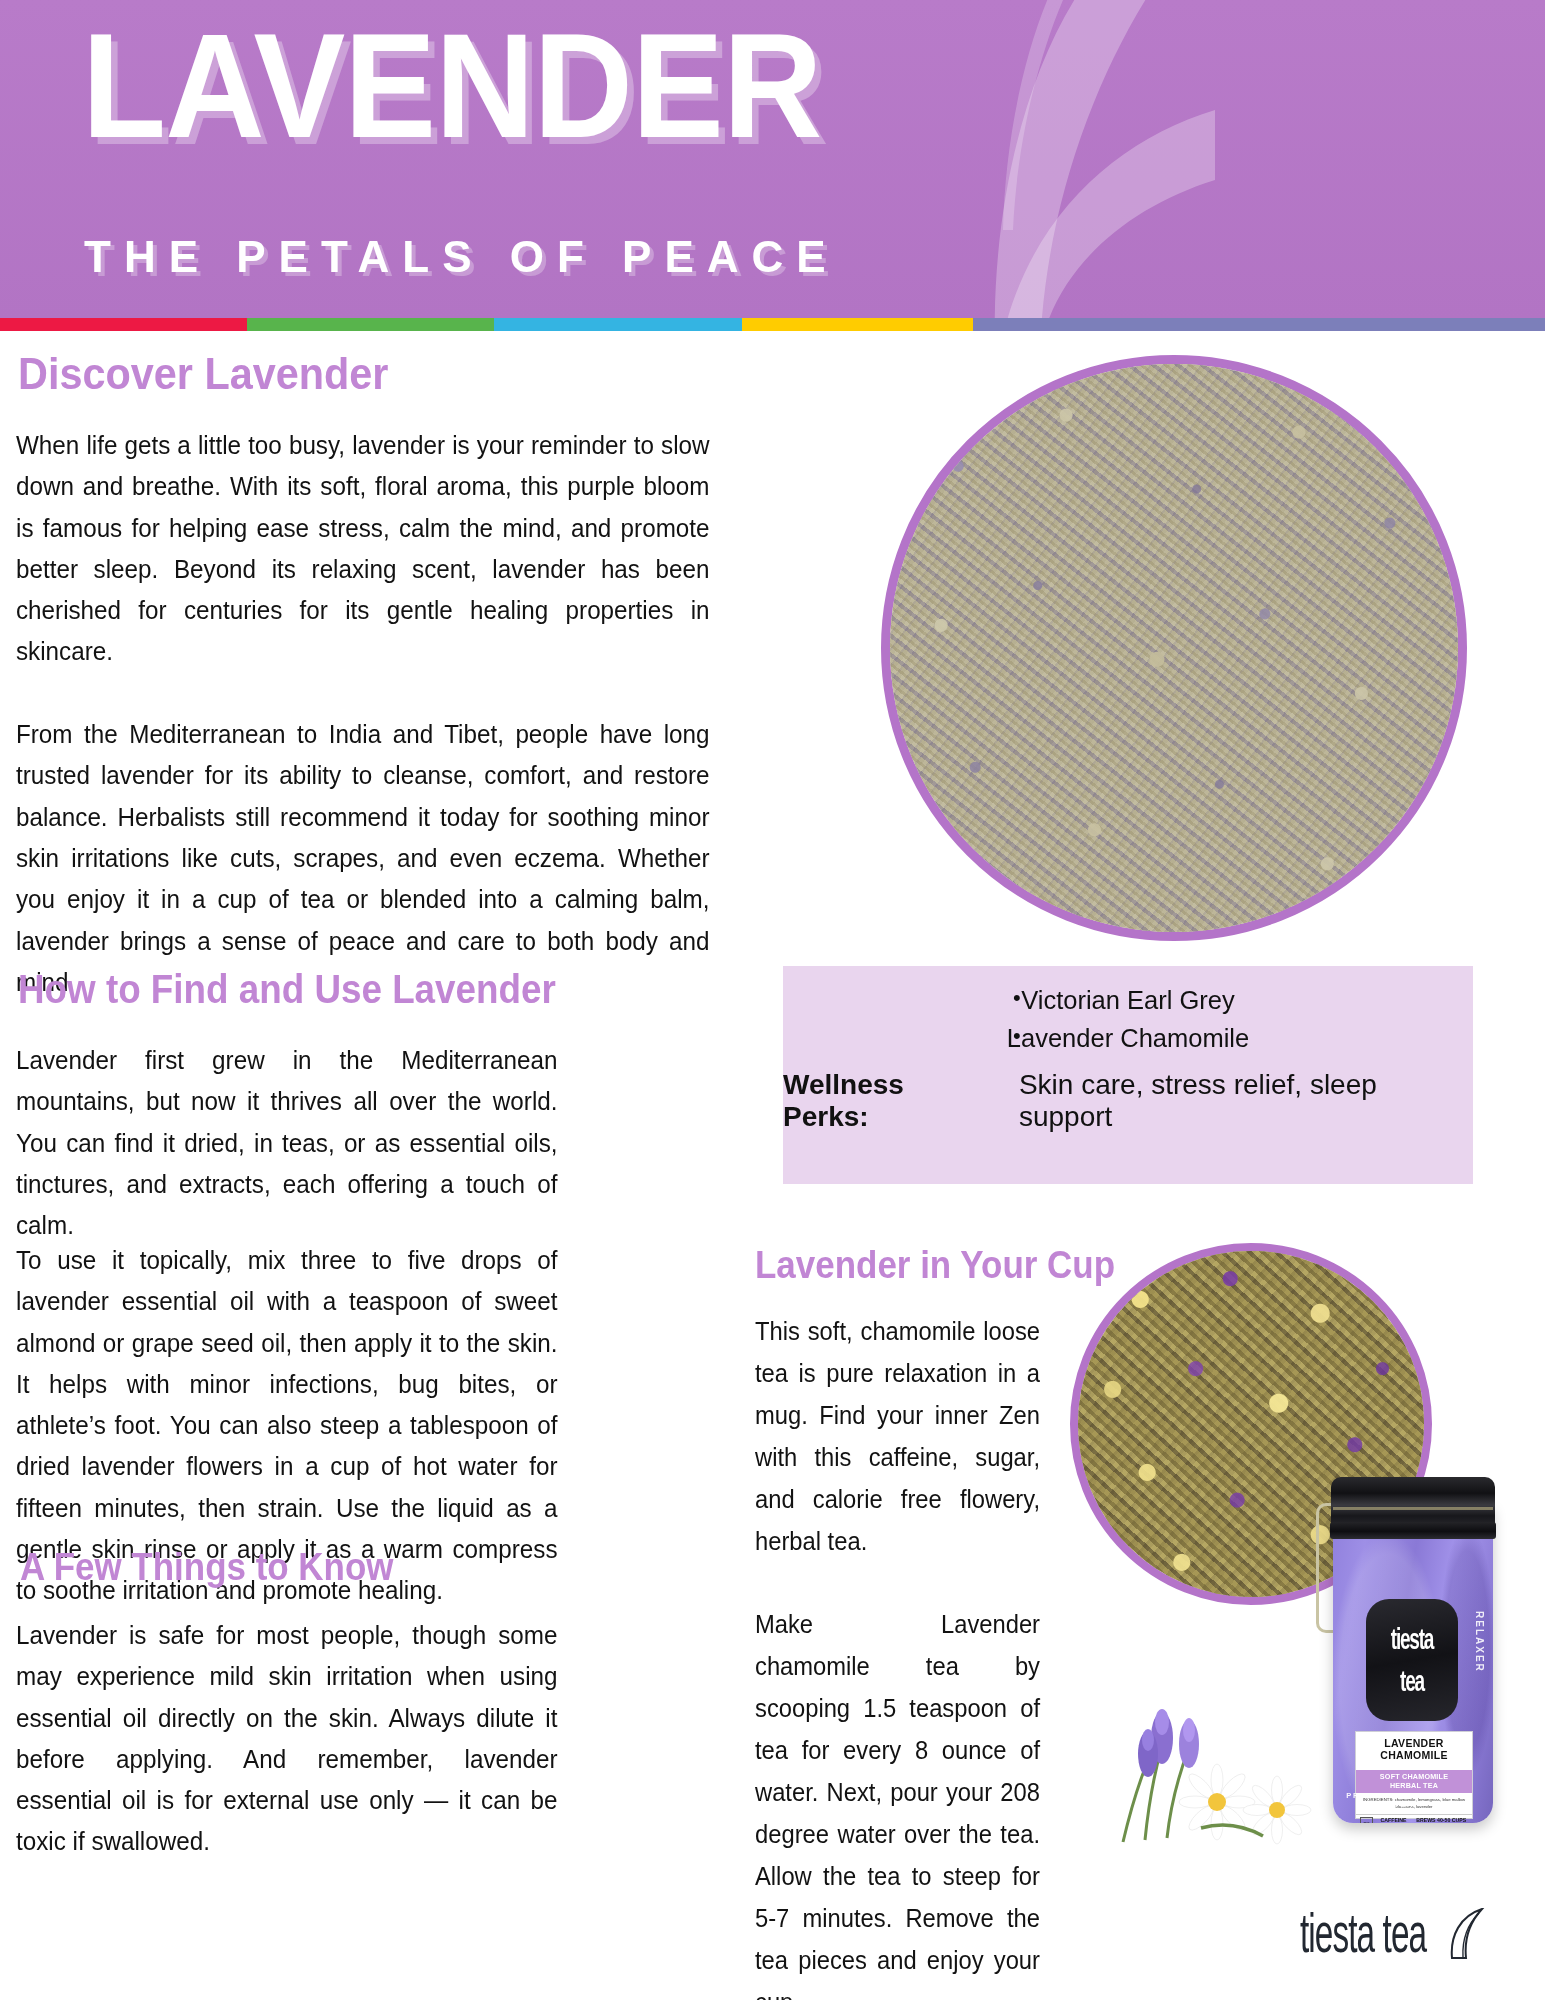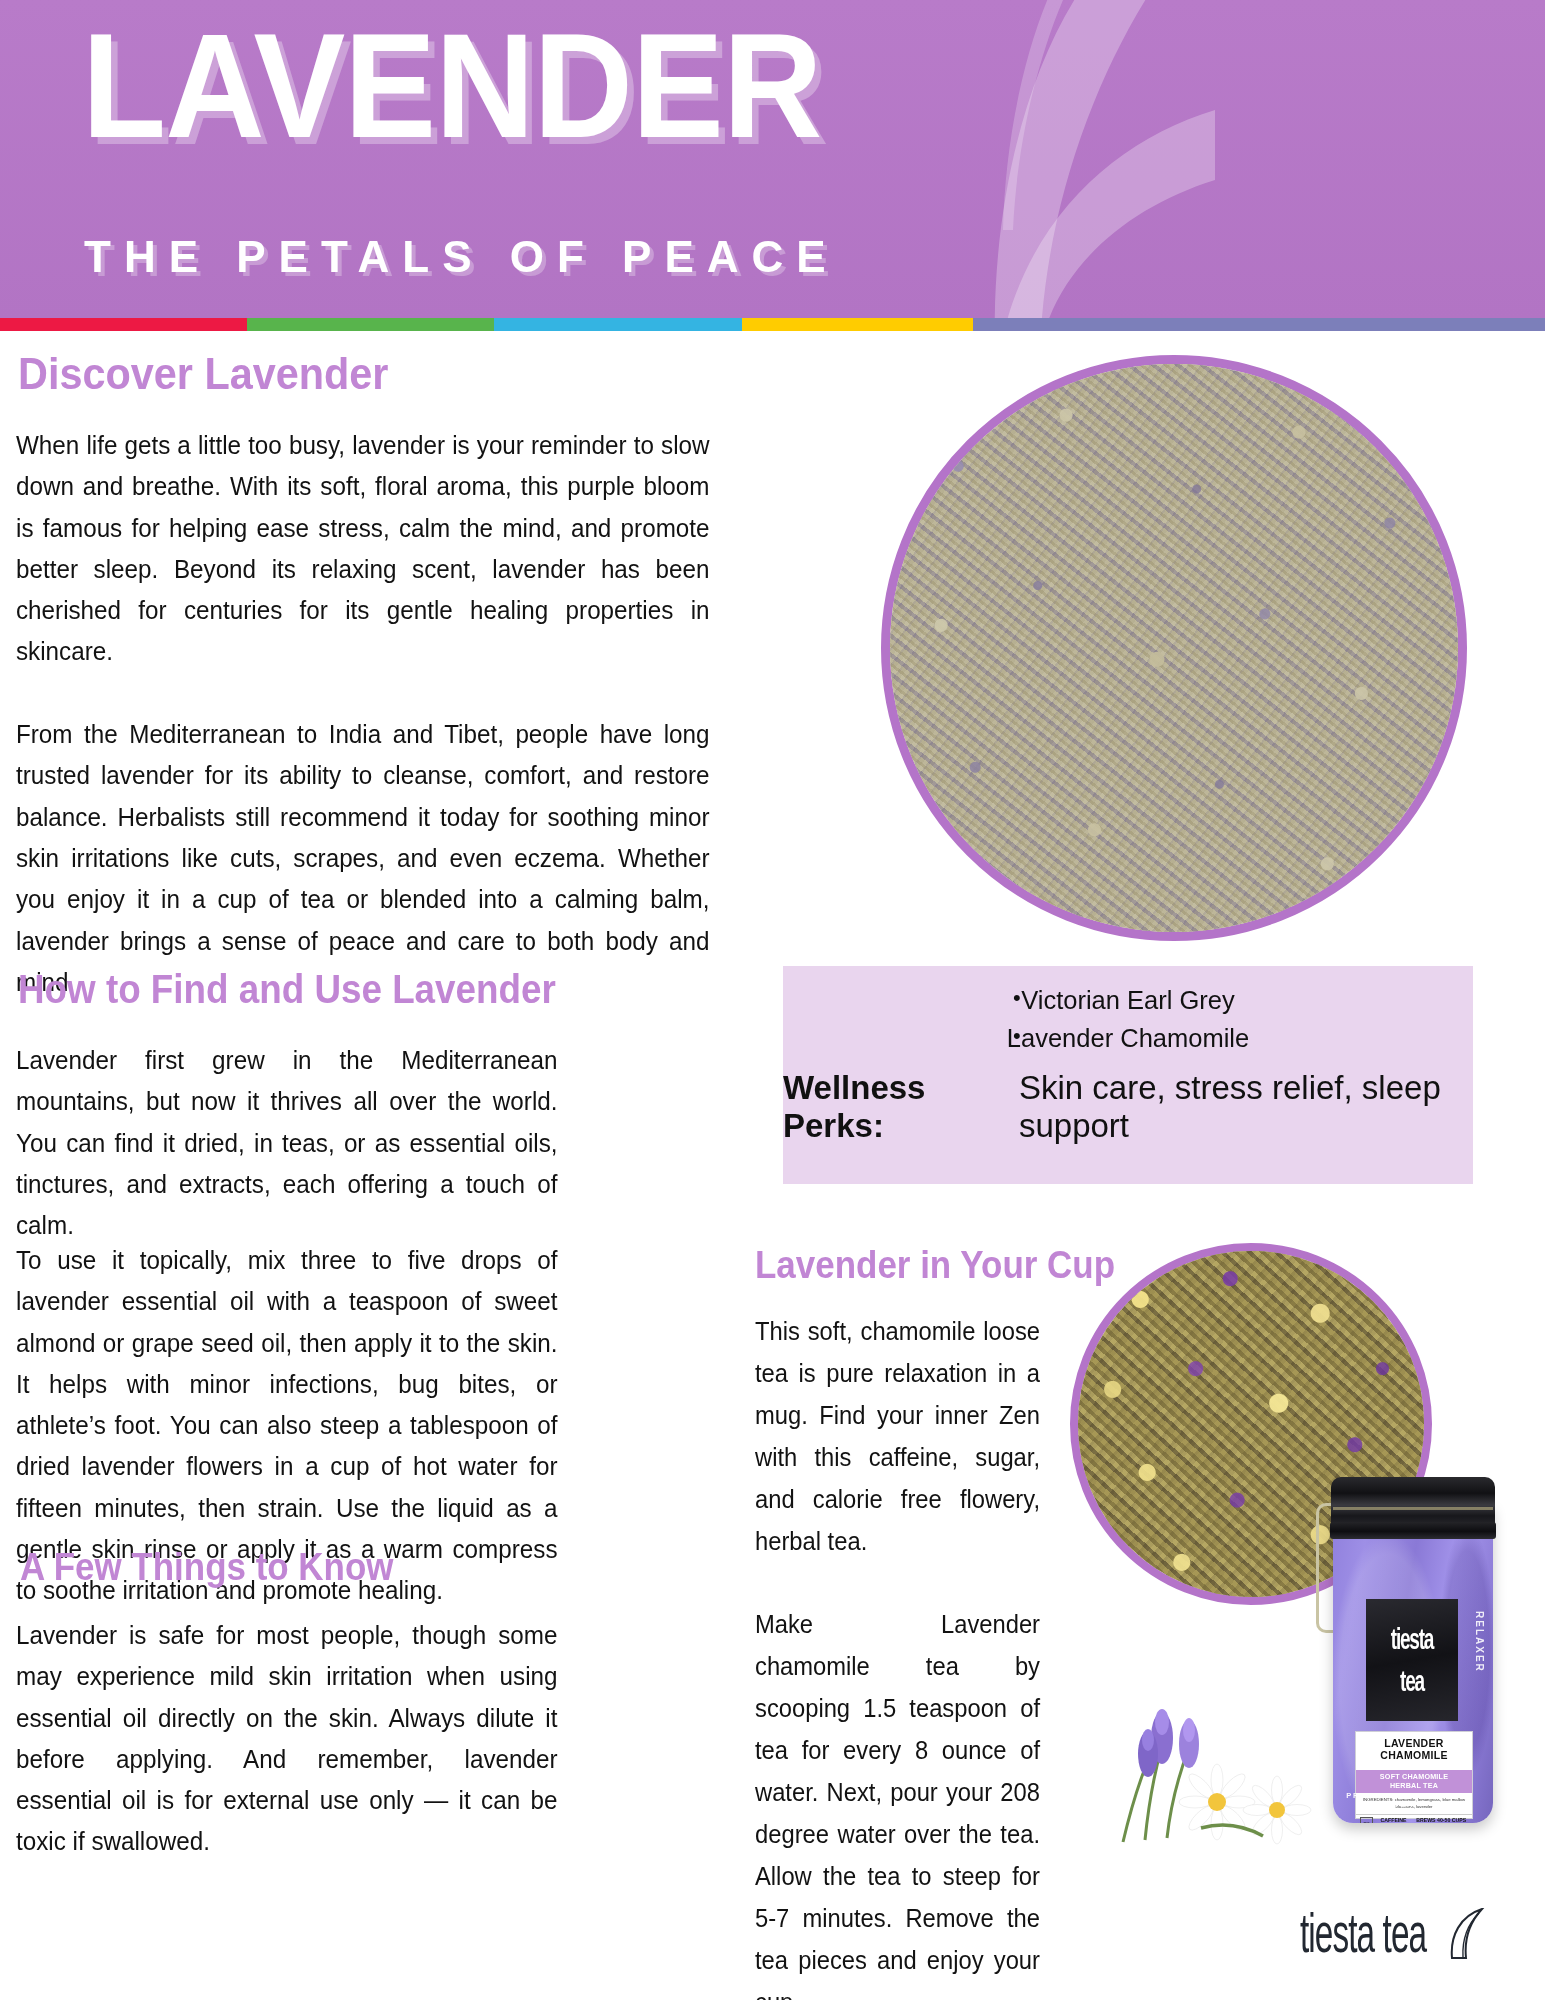--- a/index.html
+++ b/index.html
@@ -195,21 +195,21 @@
     left: 230px;
     font-size: 22px;
   }
   #perks-row {
     margin-top: 12px;
     display: flex;
     justify-content: center;
     align-items: baseline;
     gap: 24px;
     font-family: "Liberation Sans Narrow", "Liberation Sans", sans-serif;
-    font-size: 33px;
+    font-size: 28px;
     color: #111;
   }
   #perks-label { font-weight: bold; }
 
   
   #know-heading {
     position: absolute;
     left: 20px; top: 1548px;
     font-size: 38px;
   }
@@ -311,20 +311,21 @@
     border-left: 3px solid #c9c4a4;
     border-top: 3px solid #c9c4a4;
     border-bottom: 3px solid #c9c4a4;
     border-radius: 10px 0 0 10px;
   }
   .tin-brandbox {
     position: absolute;
     left: 33px; top: 96px;
     width: 92px; height: 122px;
     background: linear-gradient(170deg, #2a2a30 0%, #121216 50%, #26262c 100%);
+    border-radius: 23px;
   }
   .tin-brand-t1, .tin-brand-t2 {
     position: absolute;
     left: 0; width: 92px;
     text-align: center;
     color: #fff;
     font-family: "Liberation Sans Narrow", "Liberation Sans", sans-serif;
     font-weight: bold;
     letter-spacing: -1.2px;
     transform: scaleY(1.55);

